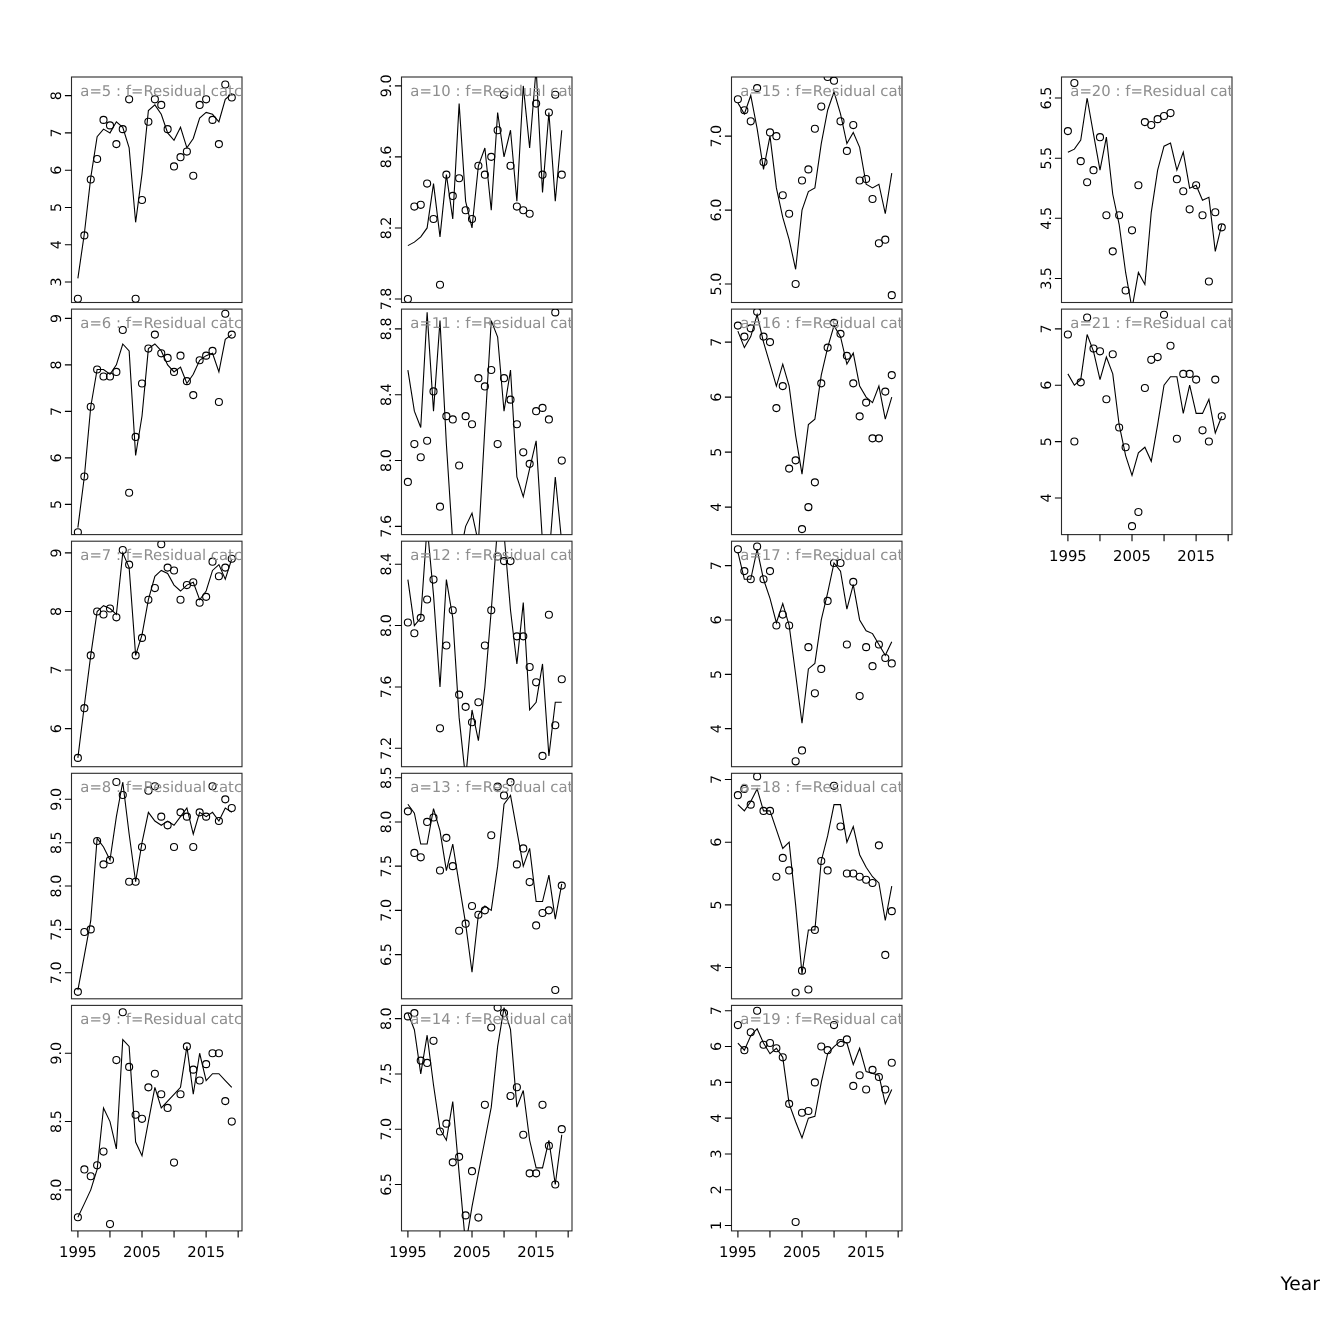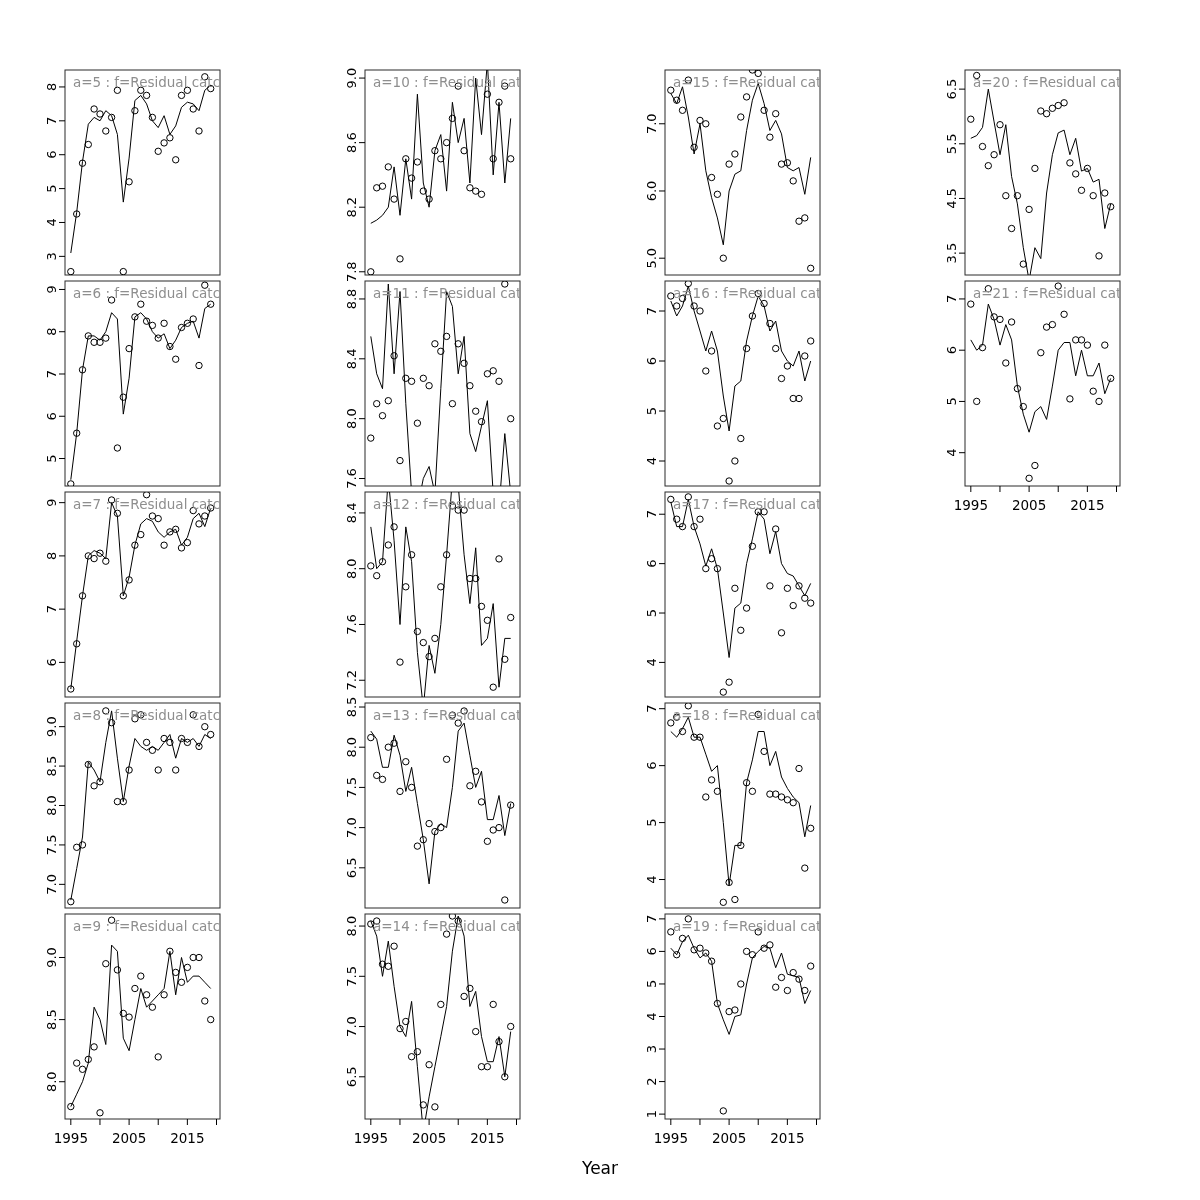--- a/index.html
+++ b/index.html
@@ -3,21 +3,21 @@
 <meta charset="utf-8">
 <style>
   html,body{margin:0;padding:0;}
   body{
     width:1200px;height:1200px;background:#ffffff;position:relative;
     font-family:"DejaVu Sans", sans-serif;overflow:hidden;
   }
   #figure{position:absolute;left:0;top:0;width:1200px;height:1200px;}
   .panel{position:absolute;}
   .xlabel{
-    position:absolute;left:0;top:1158px;width:1200px;text-align:center;
+    position:absolute;left:0;top:1158px;width:1200px;text-align:right;
     font-size:17px;color:#000;
   }
   svg text{font-family:"DejaVu Sans", sans-serif;}
 </style>
 </head>
 <body>
 
 <div id="figure">
   <div id="panels">
       <div class="panel" style="left: 15px; top: 60px;"><svg width="230" height="268" viewBox="0 0 230 268">

